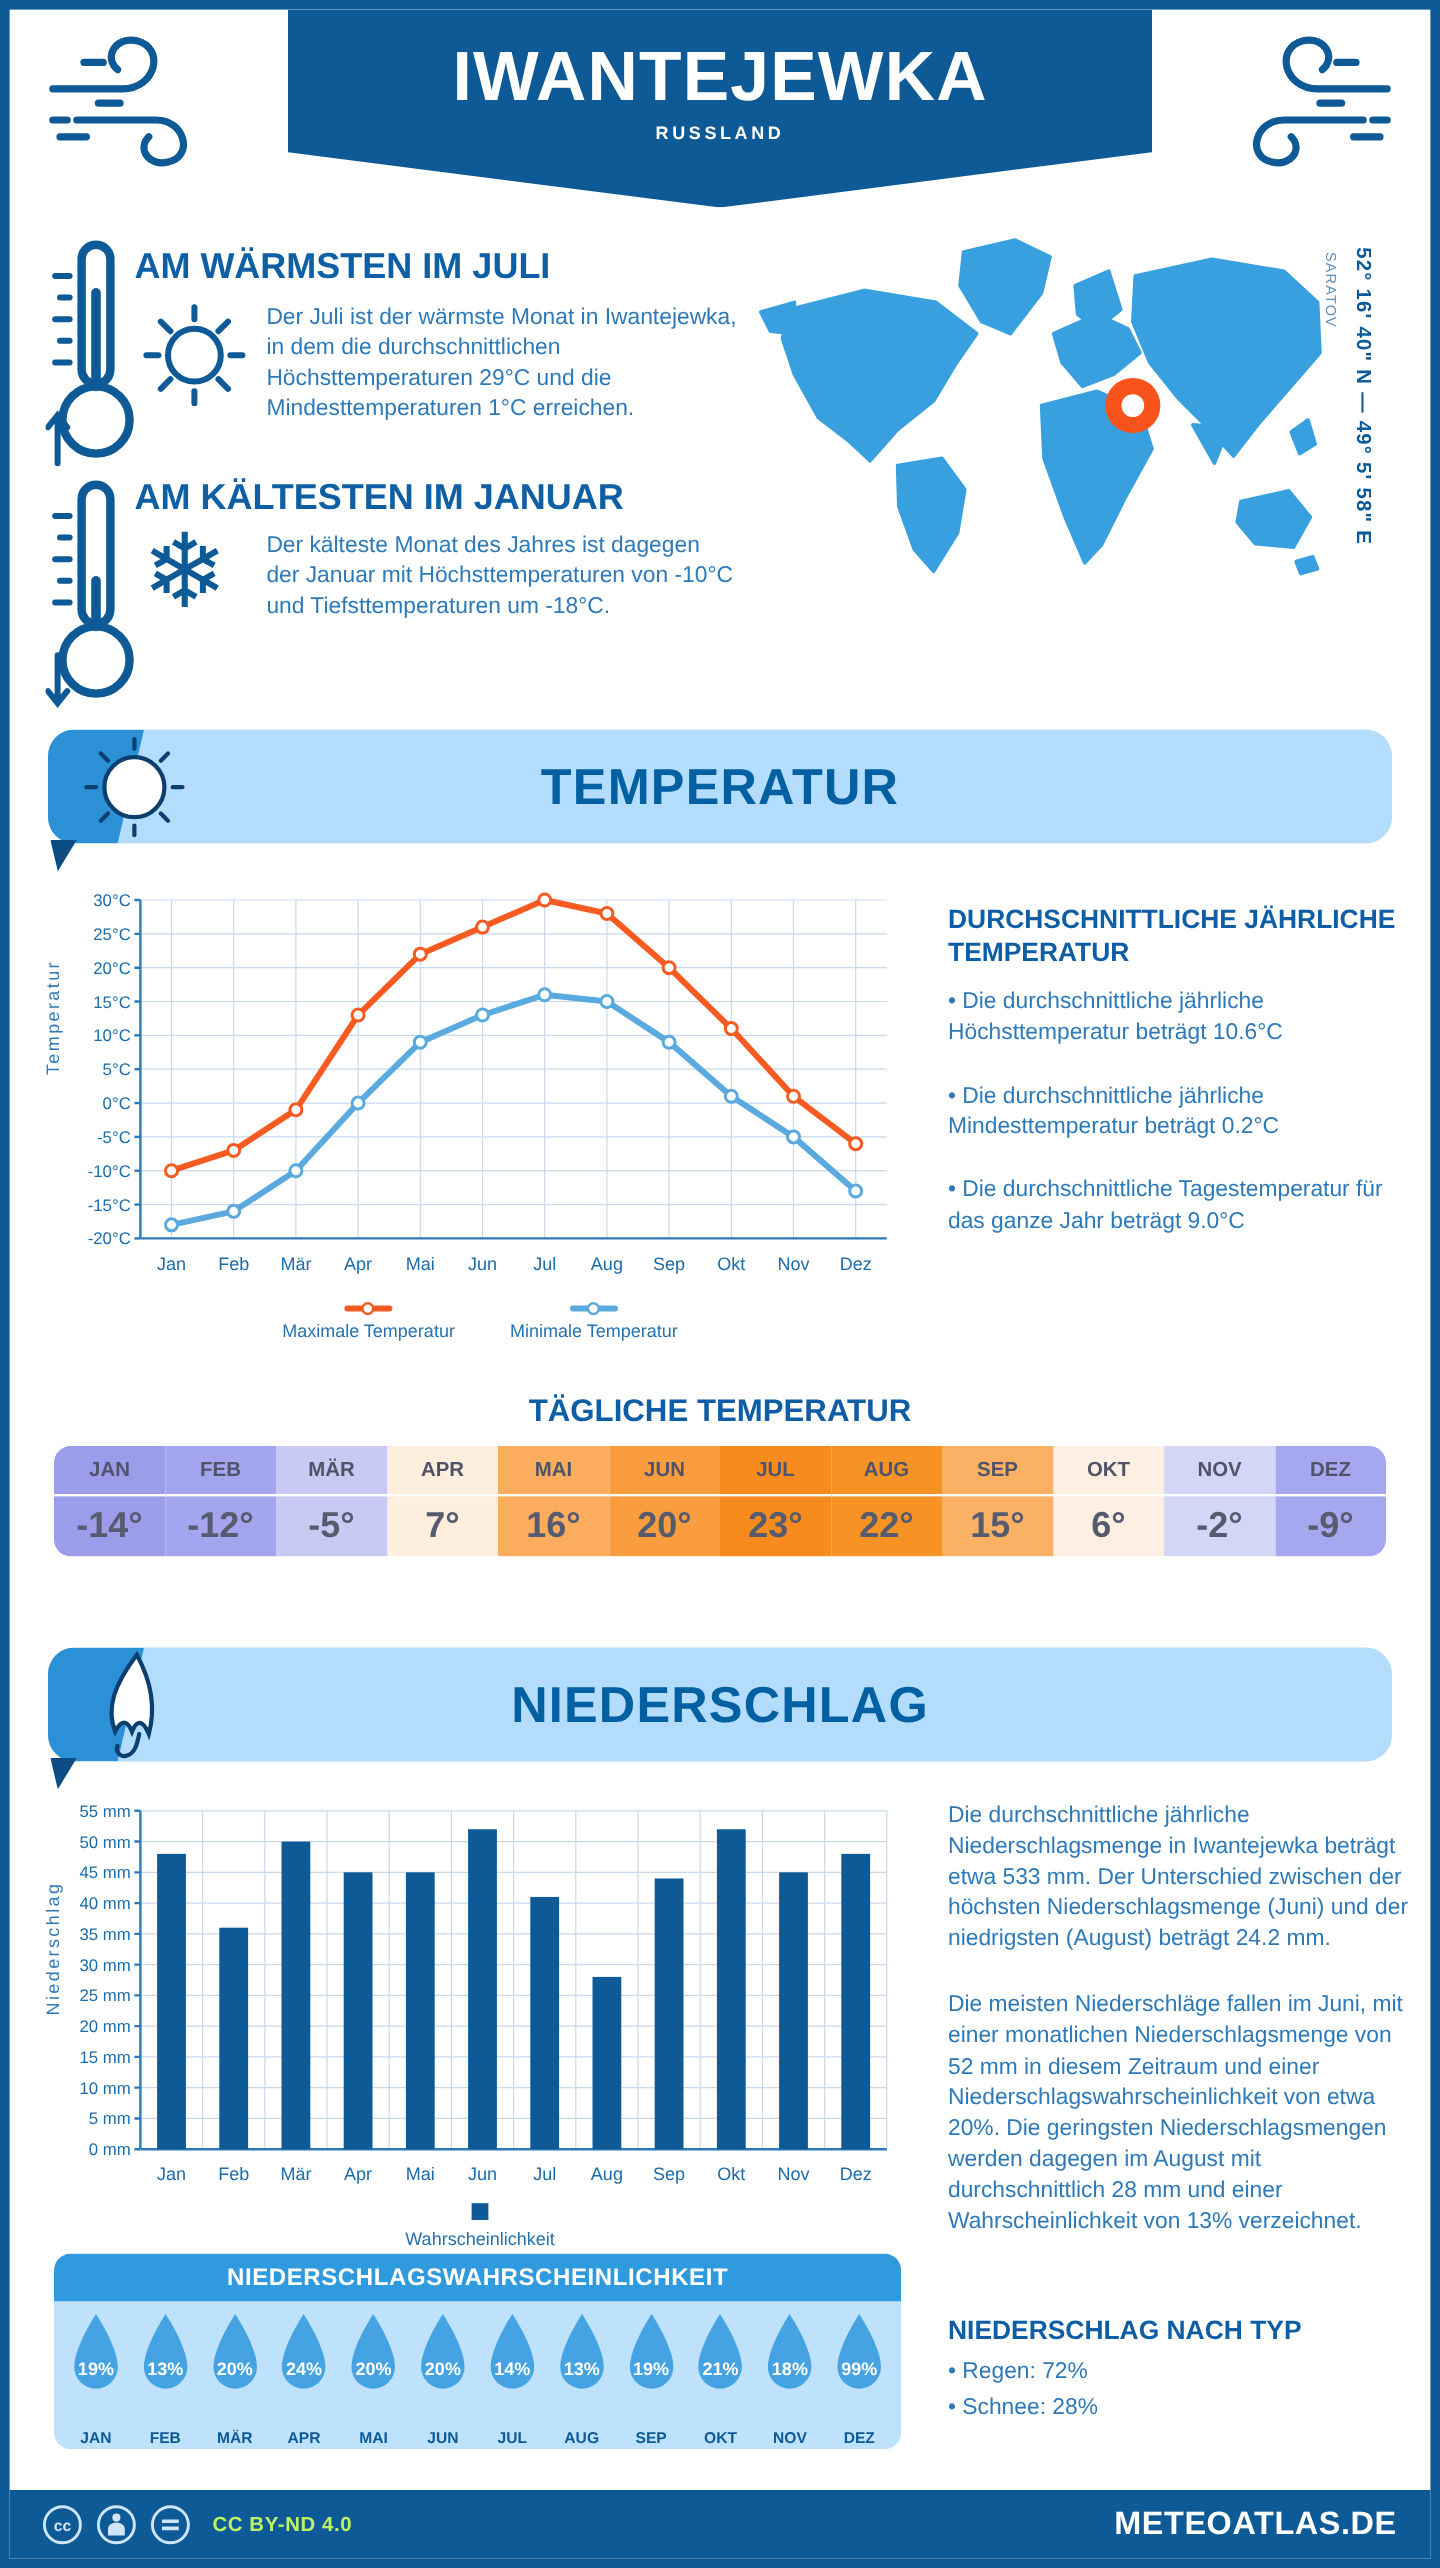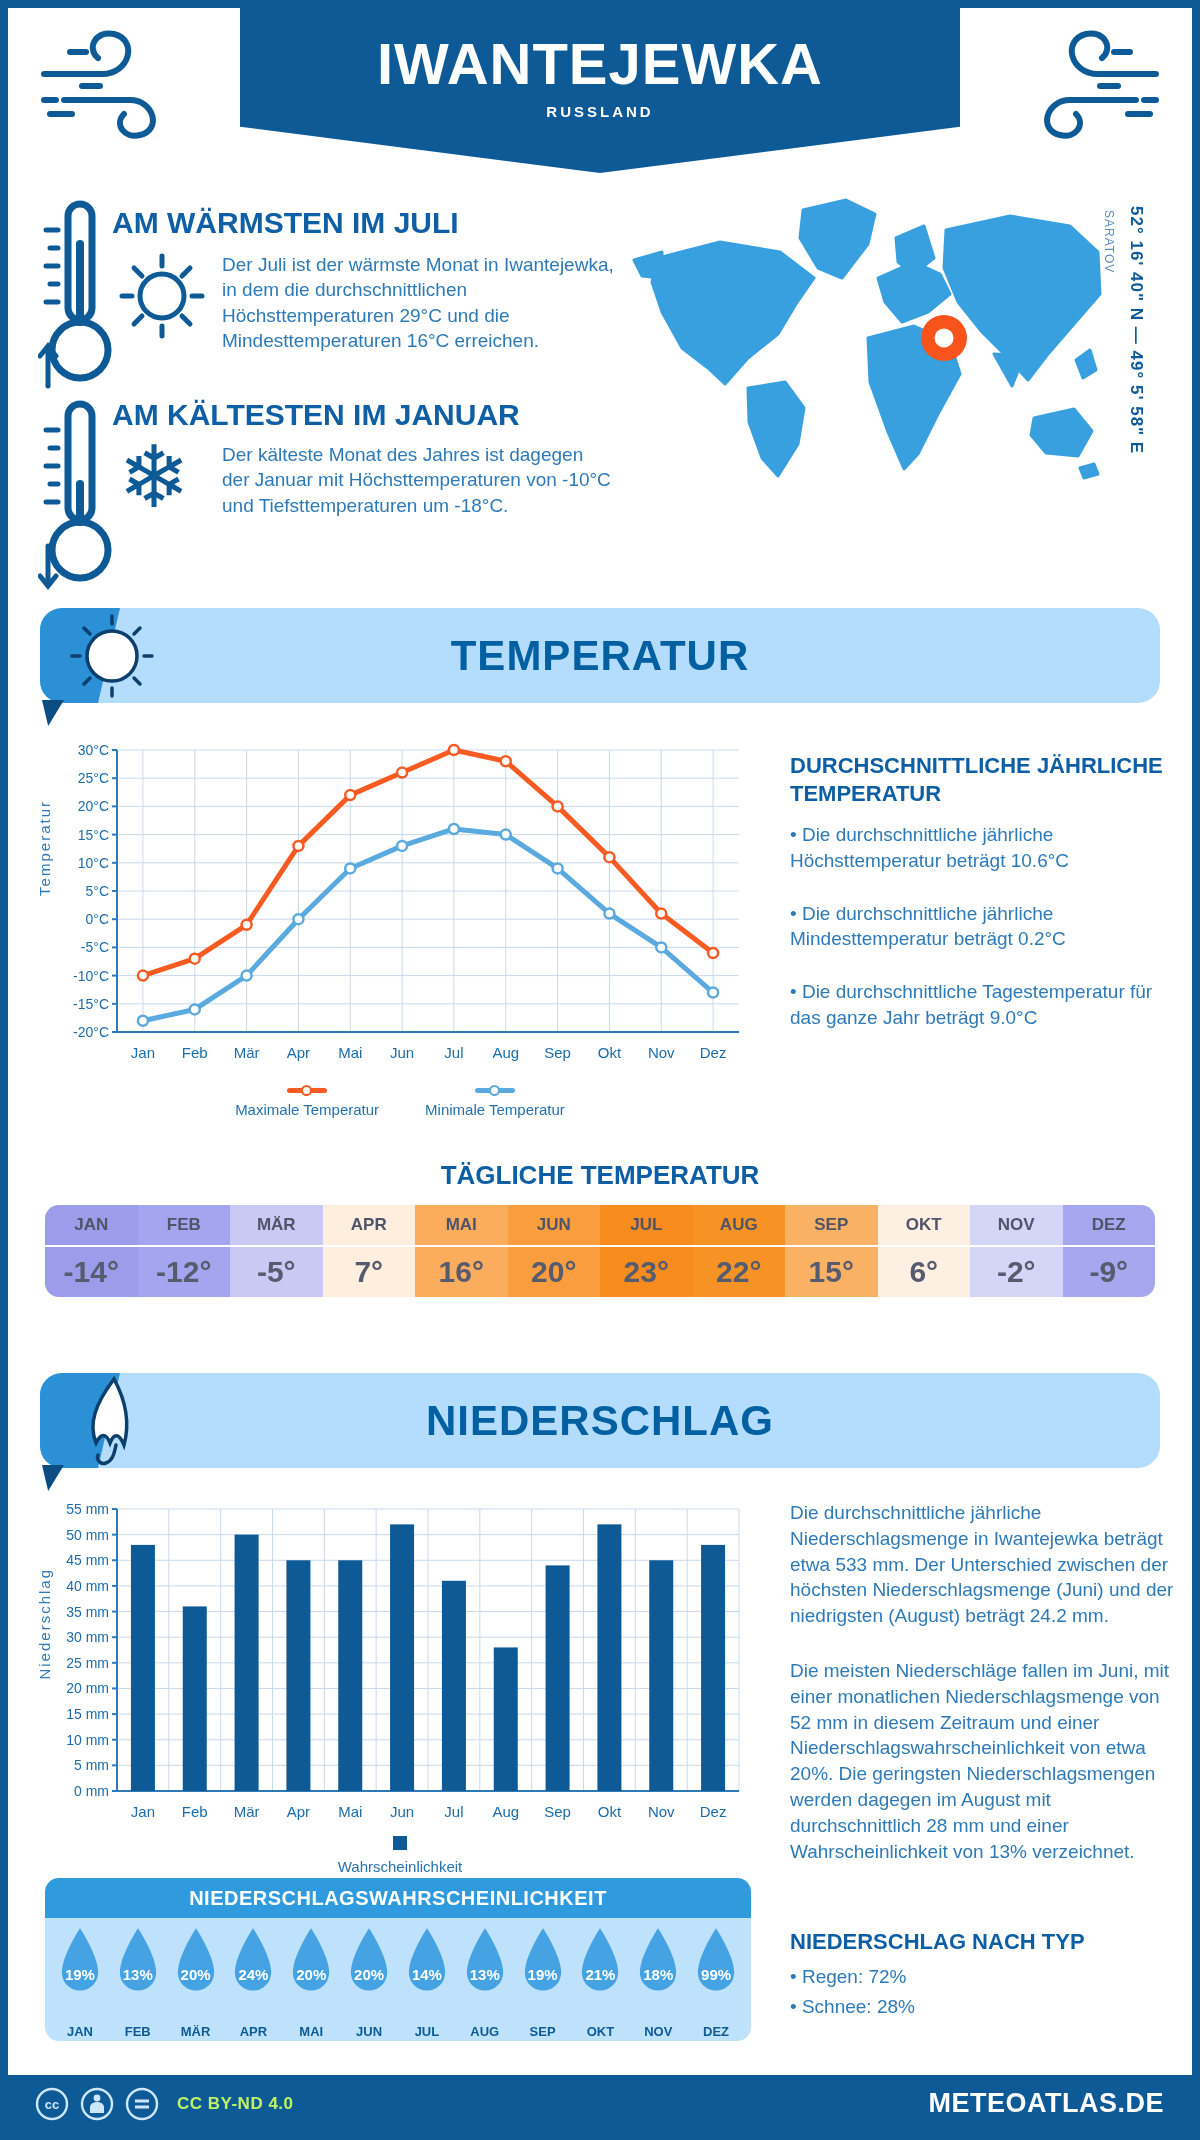--- a/index.html
+++ b/index.html
@@ -119,21 +119,21 @@
     <circle cx="46" cy="46" r="22"></circle>
     <line x1="46" y1="6" x2="46" y2="16"></line>
       <line x1="46" y1="76" x2="46" y2="86"></line>
     <line x1="6" y1="46" x2="16" y2="46"></line>
       <line x1="76" y1="46" x2="86" y2="46"></line>
     <line x1="18" y1="18" x2="26" y2="26"></line>
       <line x1="66" y1="66" x2="74" y2="74"></line>
     <line x1="18" y1="74" x2="26" y2="66"></line>
       <line x1="66" y1="26" x2="74" y2="18"></line>
   </svg>
-  <div class="intro-text" style="left:222px;top:252px">Der Juli ist der wärmste Monat in Iwantejewka, in dem die durchschnittlichen Höchsttemperaturen 29°C und die Mindesttemperaturen 16°C erreichen.</div>
+  <div class="intro-text" style="left:222px;top:252px">Der Juli ist der wärmste Monat in Iwantejewka, in dem die durchschnittlichen Höchsttemperaturen 29°C und die Mindesttemperaturen 1°C erreichen.</div>
 
   <svg class="thermo" style="top:398px" width="82" height="196" viewBox="0 0 82 196" fill="none" stroke="#0d5a96" stroke-linecap="round">
     <rect x="30" y="6" width="24" height="116" rx="12" stroke-width="7"></rect>
     <circle cx="42" cy="152" r="28" stroke-width="7"></circle>
     <line x1="42" y1="86" x2="42" y2="124" stroke-width="8"></line>
     <line x1="8" y1="32" x2="20" y2="32" stroke-width="5"></line>
       <line x1="12" y1="50" x2="20" y2="50" stroke-width="5"></line>
     <line x1="8" y1="68" x2="20" y2="68" stroke-width="5"></line>
       <line x1="12" y1="86" x2="20" y2="86" stroke-width="5"></line>
     <line x1="8" y1="104" x2="20" y2="104" stroke-width="5"></line>

